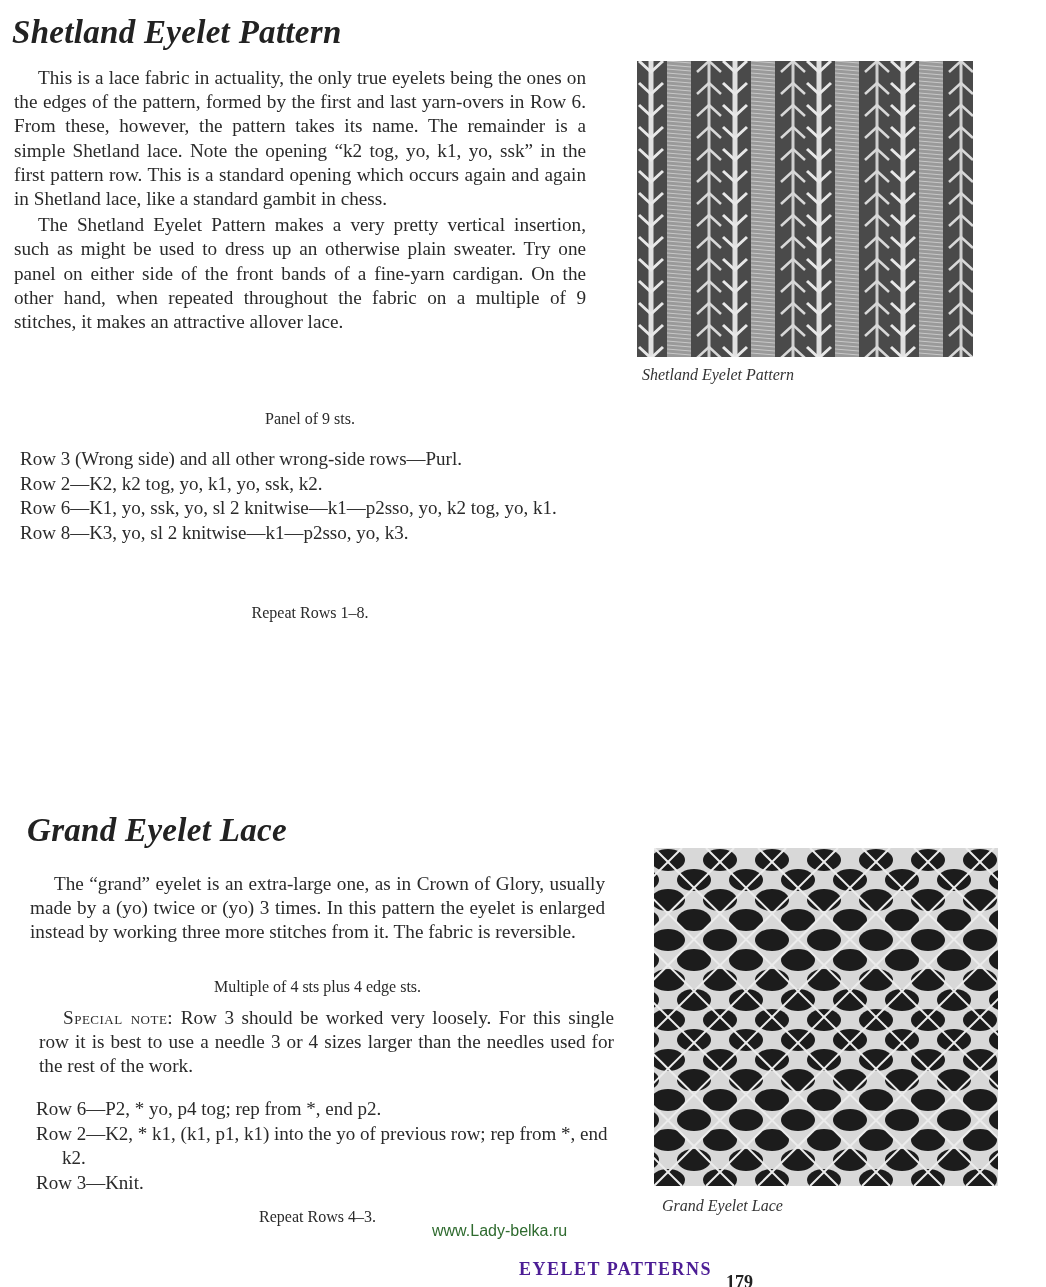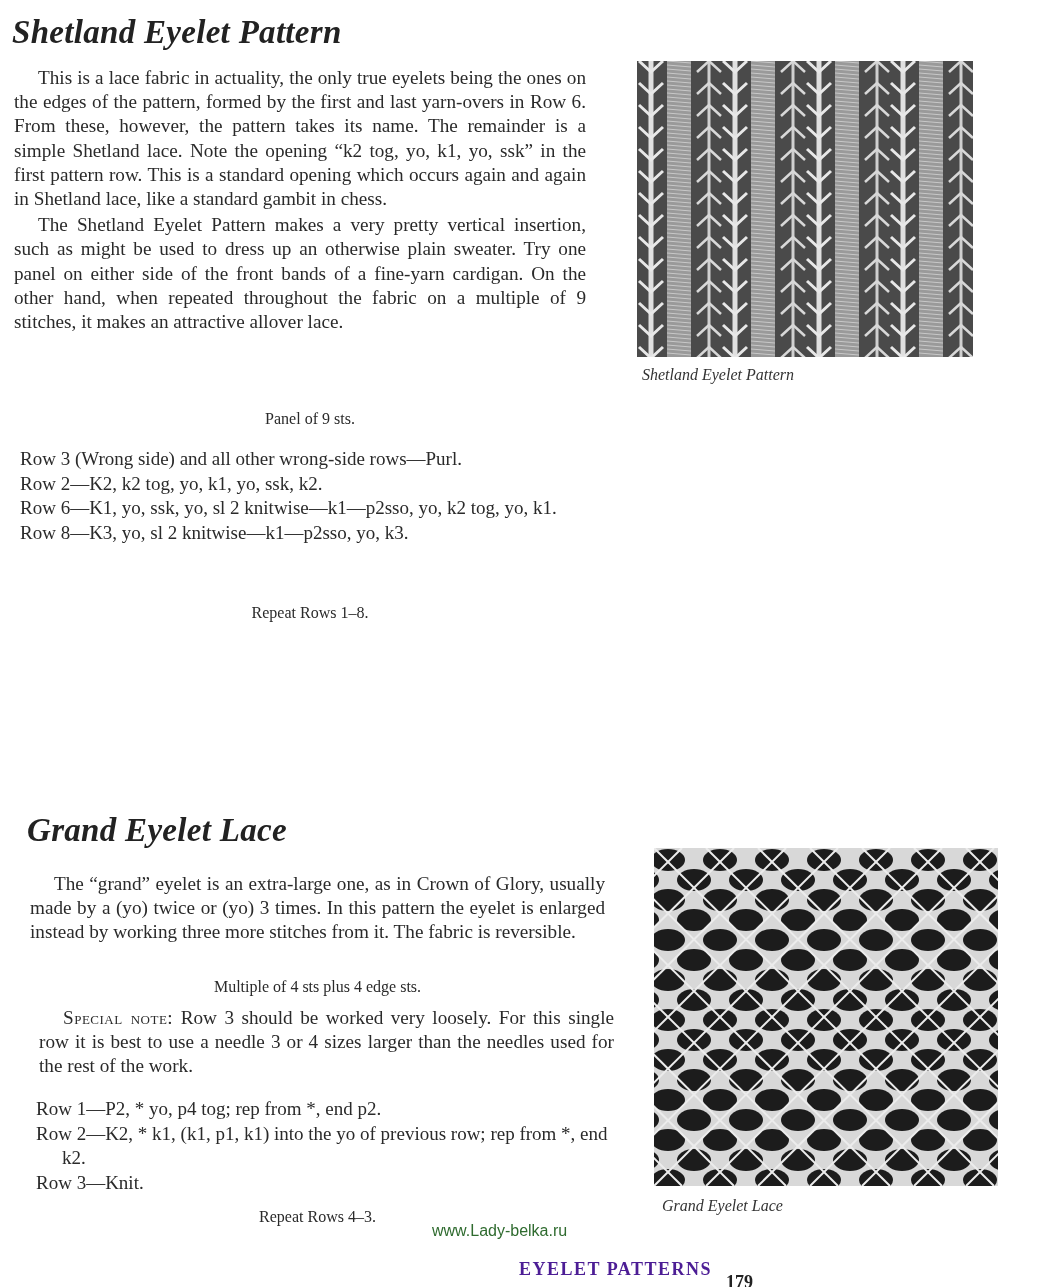--- a/index.html
+++ b/index.html
@@ -474,21 +474,21 @@
   <p>The “grand” eyelet is an extra-large one, as in Crown of Glory, usually made by a (yo) twice or (yo) 3 times. In this pattern the eyelet is enlarged instead by working three more stitches from it. The fabric is reversible.</p>
 </div>
 
 <div class="abs center" style="left:30px; top:978px; width:575px;">Multiple of 4 sts plus 4 edge sts.</div>
 
 <div class="abs para" style="left:32px; top:1006px; width:575px;margin-left:7px;">
   <p><span class="sc">Special note:</span><span> Row 3 should be worked very loosely. For this single row it is best to use a needle 3 or 4 sizes larger than the needles used for the rest of the work.</span></p>
 </div>
 
 <div class="abs rows" style="left:36px; top:1097px; width:575px;">
-  <div>Row 1—P2, * yo, p4 tog; rep from *, end p2.</div>
+  <div>Row 6—P2, * yo, p4 tog; rep from *, end p2.</div>
   <div>Row 2—K2, * k1, (k1, p1, k1) into the yo of previous row; rep from *, end k2.</div>
   <div>Row 3—Knit.</div>
 </div>
 
 <div class="abs center" style="left:30px; top:1208px; width:575px;">Repeat Rows 4–3.</div>
 
 <div class="abs photo" style="left:654px; top:848px; width:344px; height:338px; background:#1f1f1f;">
   <svg id="grand-svg" viewBox="0 0 344 338" preserveAspectRatio="none">
       <rect x="0" y="0" width="344" height="338" fill="#d8d8d8"></rect>
       <ellipse cx="-38" cy="12" rx="17" ry="11" fill="#1c1c1c"></ellipse>

